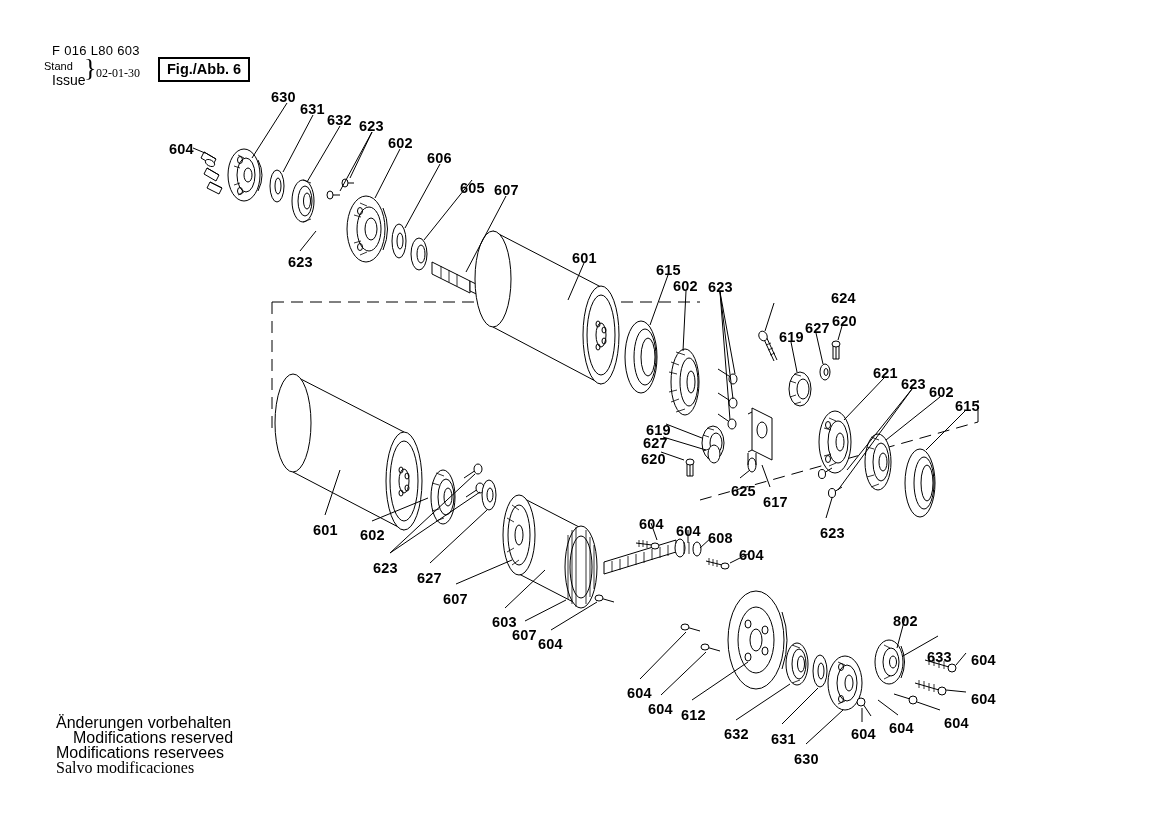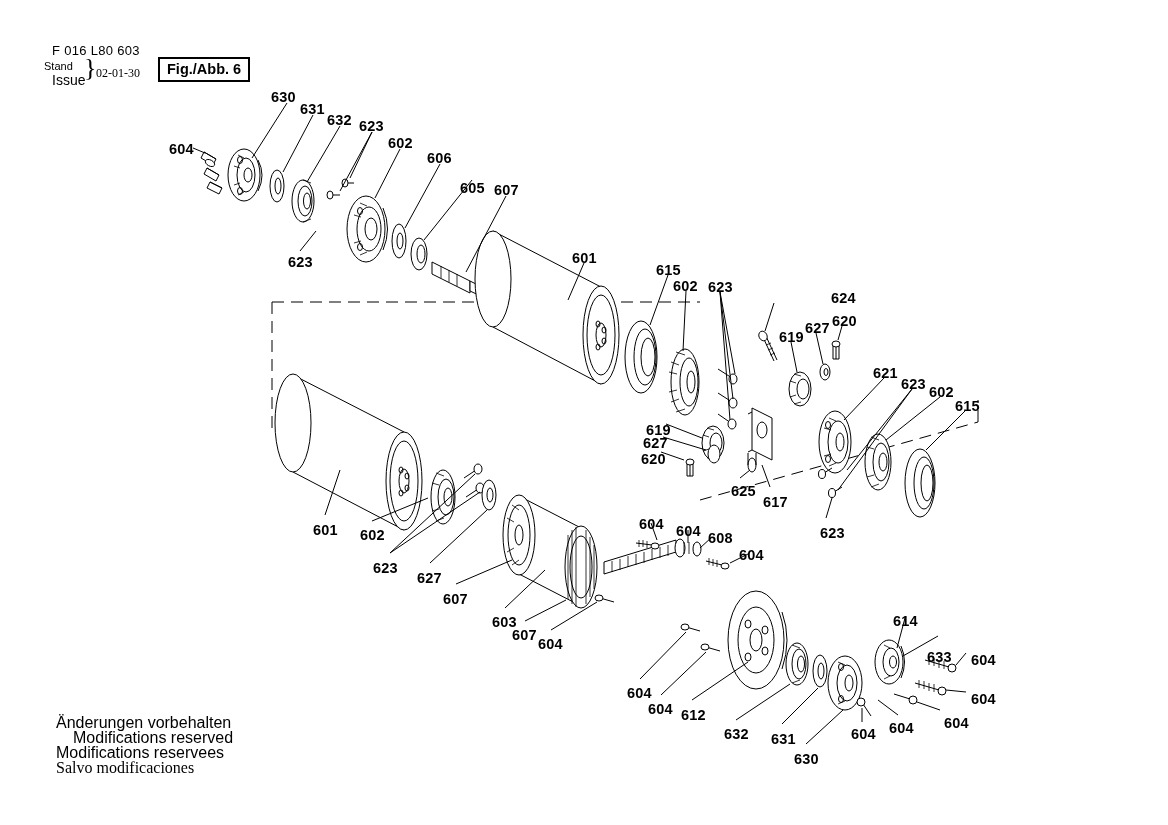--- a/index.html
+++ b/index.html
@@ -498,21 +498,21 @@
   <div class="lbl" style="left:639px; top:516px;">604</div>
   <div class="lbl" style="left:676px; top:523px;">604</div>
   <div class="lbl" style="left:708px; top:530px;text-align:center;">608</div>
   <div class="lbl" style="left:739px; top:547px;">604</div>
   <div class="lbl" style="left:627px; top:685px;">604</div>
   <div class="lbl" style="left:648px; top:701px;">604</div>
   <div class="lbl" style="left:681px; top:707px;">612</div>
   <div class="lbl" style="left:724px; top:726px;">632</div>
   <div class="lbl" style="left:771px; top:731px;">631</div>
   <div class="lbl" style="left:794px; top:751px;">630</div>
-  <div class="lbl" style="left:893px; top:613px;">614</div>
+  <div class="lbl" style="left:893px; top:613px;">802</div>
   <div class="lbl" style="left:927px; top:649px;">633</div>
   <div class="lbl" style="left:971px; top:652px;">604</div>
   <div class="lbl" style="left:971px; top:691px;">604</div>
   <div class="lbl" style="left:944px; top:715px;">604</div>
   <div class="lbl" style="left:889px; top:720px;">604</div>
   <div class="lbl" style="left:851px; top:726px;">604</div>
 
 </div>
 
 </body></html>

